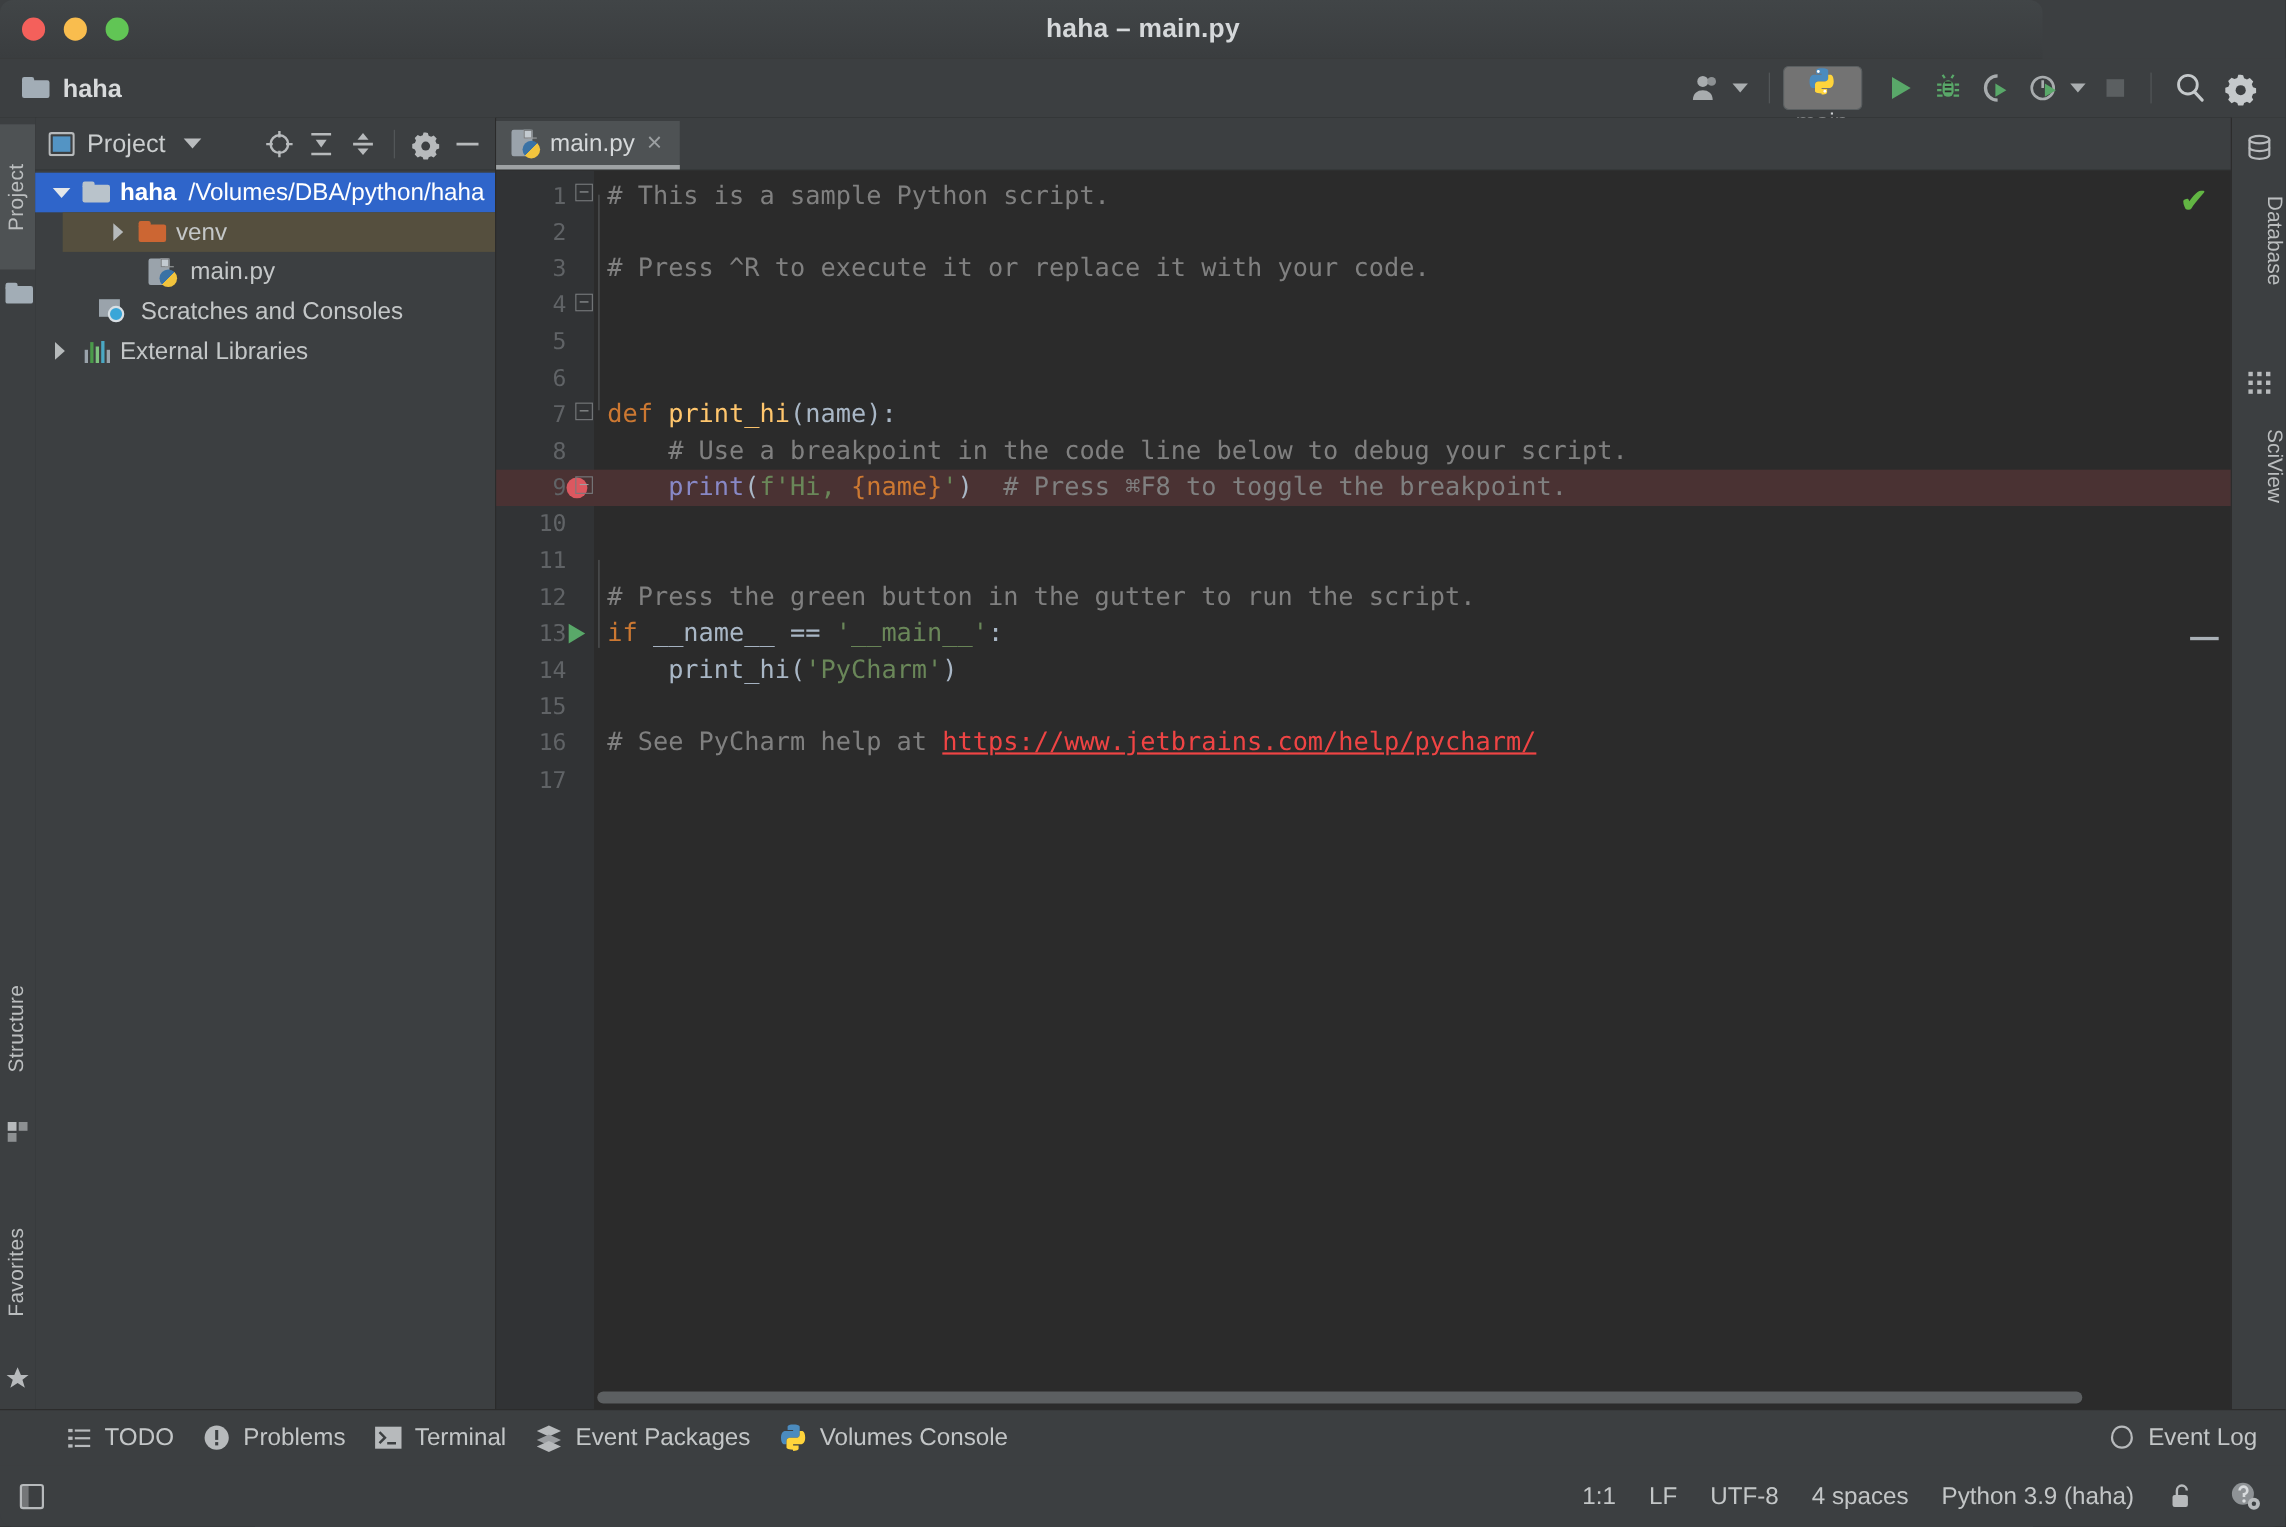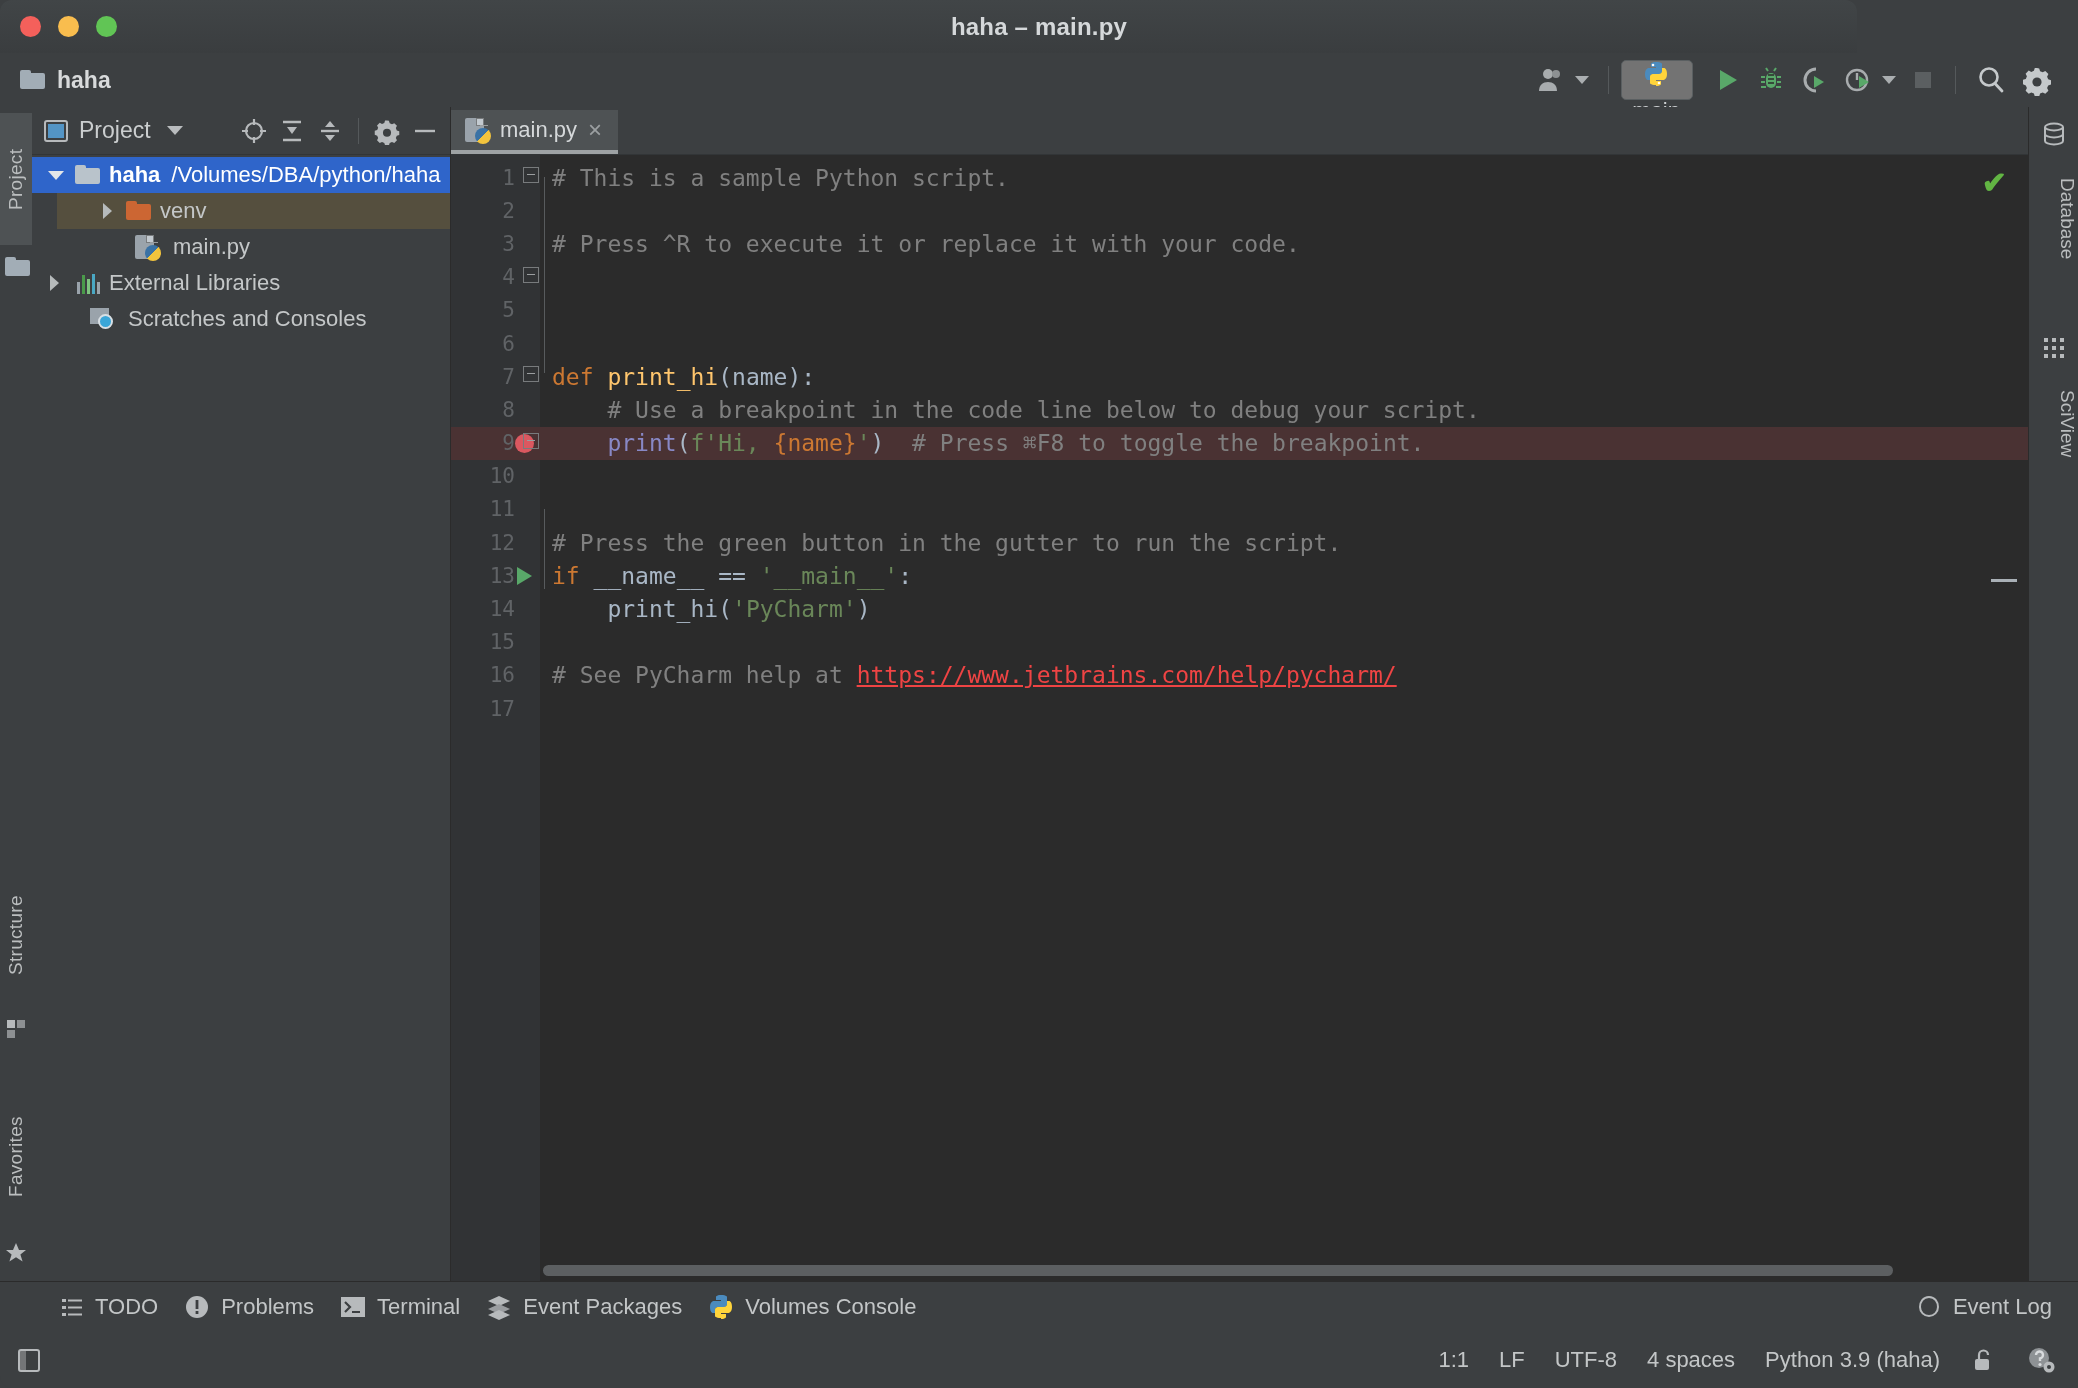--- a/index.html
+++ b/index.html
@@ -503,37 +503,37 @@
       <div class="tree-row" style="height:36px">
         <span class="ico-py" style="margin-left:97px">
           <span class="sheet"></span>
             <span class="fold"></span>
             <span class="pysym"></span>
         </span>
         <span class="tree-label" style="margin-left:14px">main.py</span>
       </div>
 
       <div class="tree-row" style="height:36px">
+        <span class="ico-scr" style="margin-left:52px">
+          <span class="sq"></span>
+            <span class="clock"></span>
+        </span>
+        <span class="tree-label" style="margin-left:14px">Scratches and Consoles</span>
+      </div>
+
+      <div class="tree-row" style="height:36px">
         <span class="arrow-r" style="margin-left:12px"></span>
         <span class="ico-lib" style="margin-left:12px">
           <i style="height:12px;background:#9aa3ab"></i>
             <i style="height:19px;background:#4a9a4a"></i>
           <i style="height:15px;background:#7ec47e"></i>
             <i style="height:20px;background:#4aa8c4"></i>
           <i style="height:12px;background:#9aa3ab"></i>
         </span>
         <span class="tree-label">External Libraries</span>
-      </div>
-
-      <div class="tree-row" style="height:36px">
-        <span class="ico-scr" style="margin-left:52px">
-          <span class="sq"></span>
-            <span class="clock"></span>
-        </span>
-        <span class="tree-label" style="margin-left:14px">Scratches and Consoles</span>
       </div>
     </div>
   </div>
 
   <div class="editor-area">
     <div class="tabbar">
       <div class="etab">
         <span class="ico-py">
           <span class="sheet"></span>
             <span class="fold"></span>

